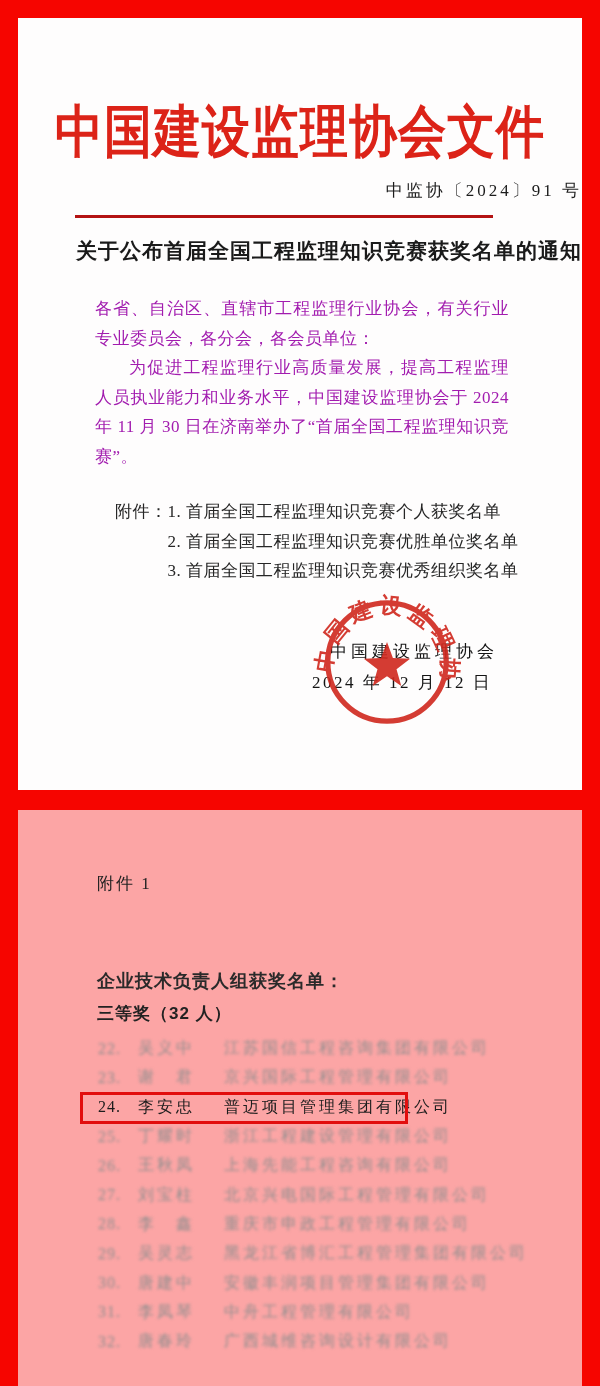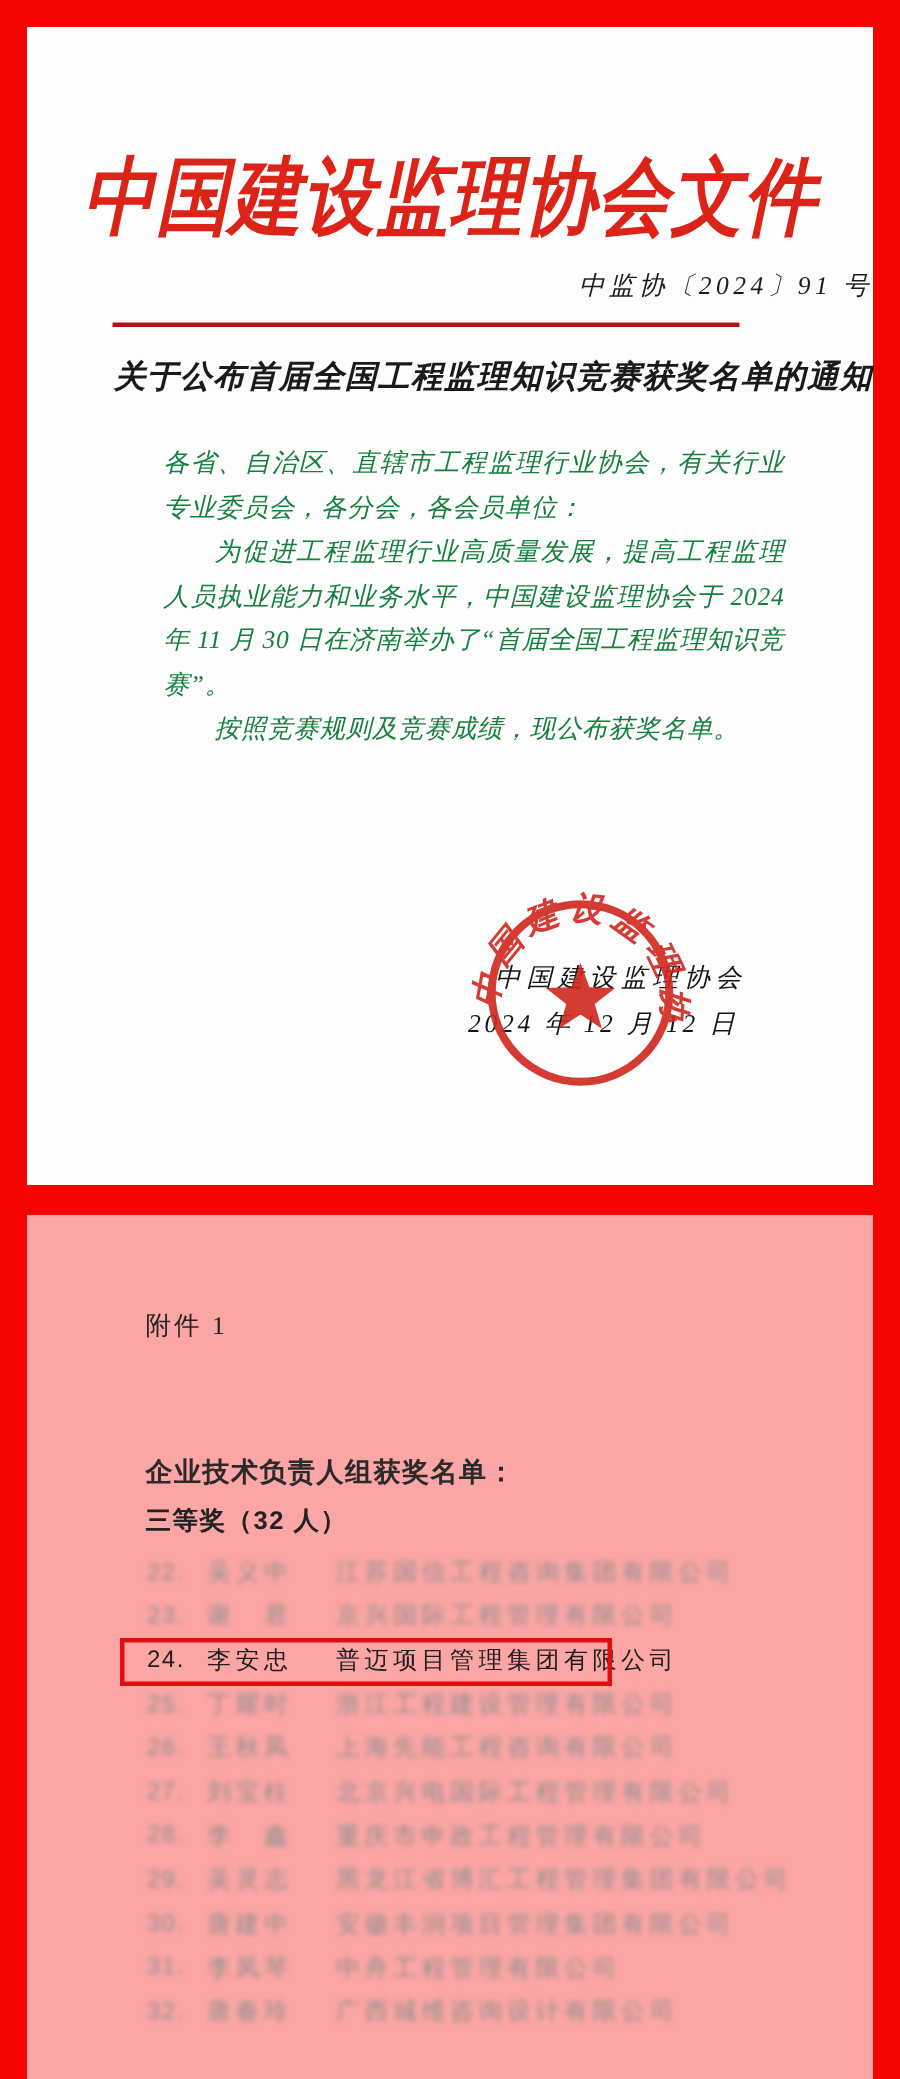--- a/index.html
+++ b/index.html
@@ -2,21 +2,21 @@
 <html><head>
 <meta charset="utf-8">
 <style>
   html,body{margin:0;padding:0;}
   body{
     width:600px;height:1386px;position:relative;overflow:hidden;
     background:#f60500;
     font-family:"Liberation Serif","DejaVu Serif",serif;
   }
   .page{position:absolute;left:18px;width:564px;background:#fefdfd;}
-  #page1{top:18px;height:772px;font-style:italic;}
+  #page1{top:18px;height:772px;}
   #page2{top:810px;height:655px;background:#fca5a5;}
 
   
   .masthead{
     position:absolute;top:76px;left:0;width:100%;text-align:center;
     font-size:48px;font-weight:bold;color:#dc2318;
     letter-spacing:1px;transform:scaleY(1.18);transform-origin:top center;
     white-space:nowrap;
   }
   .docnum{
@@ -27,22 +27,22 @@
     position:absolute;top:197px;left:57px;width:418px;height:3px;
     background:#b41313;
   }
   .notice-title{
     position:absolute;top:219px;left:0;width:100%;text-align:right;
     font-size:21px;font-weight:bold;color:#1a1a1a;letter-spacing:1px;
     white-space:nowrap;margin:0;
   }
   .body-text{
     position:absolute;top:276px;left:77px;width:414px;
-    font-size:17px;line-height:29.5px;color:#15803d;
-    text-align:justify;letter-spacing:0.5px;margin-left:14px;
+    font-size:17px;line-height:29.5px;color:#a21caf;
+    text-align:justify;letter-spacing:0.5px;
   }
   .body-text p{margin:0;}
   .body-text p.indent{text-indent:2em;}
   .attach-block{
     position:absolute;top:479px;left:97px;display:flex;
     font-size:17px;line-height:29.5px;color:#262626;letter-spacing:0.5px;
   }
   .attach-items div{white-space:nowrap;}
   .sig-org{
     position:absolute;top:622px;left:312px;font-size:17px;
@@ -71,21 +71,21 @@
   }
   .award-label{
     position:absolute;top:192px;left:79px;font-size:17px;font-weight:bold;
     color:#222;letter-spacing:1px;
     font-family:"Liberation Sans","DejaVu Sans",sans-serif;
   }
   .winners{position:absolute;top:224px;left:0;width:564px;}
   .row{
     height:29.3px;display:flex;align-items:center;padding-left:80px;
     font-size:16px;color:#8e8e8e;position:relative;
-    font-family:Liberation Sans, sans-serif;
+    font-family:Liberation Serif, serif;
   }
   .row .no{width:40px;letter-spacing:1px;}
   .row .name{width:86px;letter-spacing:3px;}
   .row .co{letter-spacing:3px;white-space:nowrap;}
   .row.blurred .no,.row.blurred .name,.row.blurred .co{filter:blur(1.7px);}
   .row.hl{color:#1d1d1d;}
   .hlbox{
     position:absolute;left:62px;top:-1px;width:322px;height:26px;
     border:3px solid #e20d0d;pointer-events:none;
   }
@@ -95,23 +95,30 @@
 
 <div class="page" id="page1">
   <div class="masthead">中国建设监理协会文件</div>
   <div class="docnum">中监协〔2024〕91 号</div>
   <div class="redline"></div>
   <h1 class="notice-title">关于公布首届全国工程监理知识竞赛获奖名单的通知</h1>
 
   <div class="body-text">
     <p>各省、自治区、直辖市工程监理行业协会，有关行业专业委员会，各分会，各会员单位：</p>
     <p class="indent">为促进工程监理行业高质量发展，提高工程监理人员执业能力和业务水平，中国建设监理协会于 2024 年 11 月 30 日在济南举办了“首届全国工程监理知识竞赛”。</p>
-    <p class="indent">按照竞赛规则及竞赛成绩，现公布获奖名单。</p>
   </div>
 
+  <div class="attach-block">
+    <div>附件：</div>
+    <div class="attach-items">
+      <div>1. 首届全国工程监理知识竞赛个人获奖名单</div>
+      <div>2. 首届全国工程监理知识竞赛优胜单位奖名单</div>
+      <div>3. 首届全国工程监理知识竞赛优秀组织奖名单</div>
+    </div>
+  </div>
 
   <div class="sig-org">中国建设监理协会</div>
   <div class="sig-date">2024 年 12 月 12 日</div>
 
   <svg class="seal" viewBox="0 0 140 140">
     <circle cx="70" cy="70" r="56" fill="none" stroke="#d0281e" stroke-width="5"></circle>
     <defs>
       <path id="sealArc" d="M 22,96 A 52 52 0 1 1 118,96" fill="none"></path>
     </defs>
     <text font-size="21" font-weight="bold" fill="#d0281e" letter-spacing="6">

